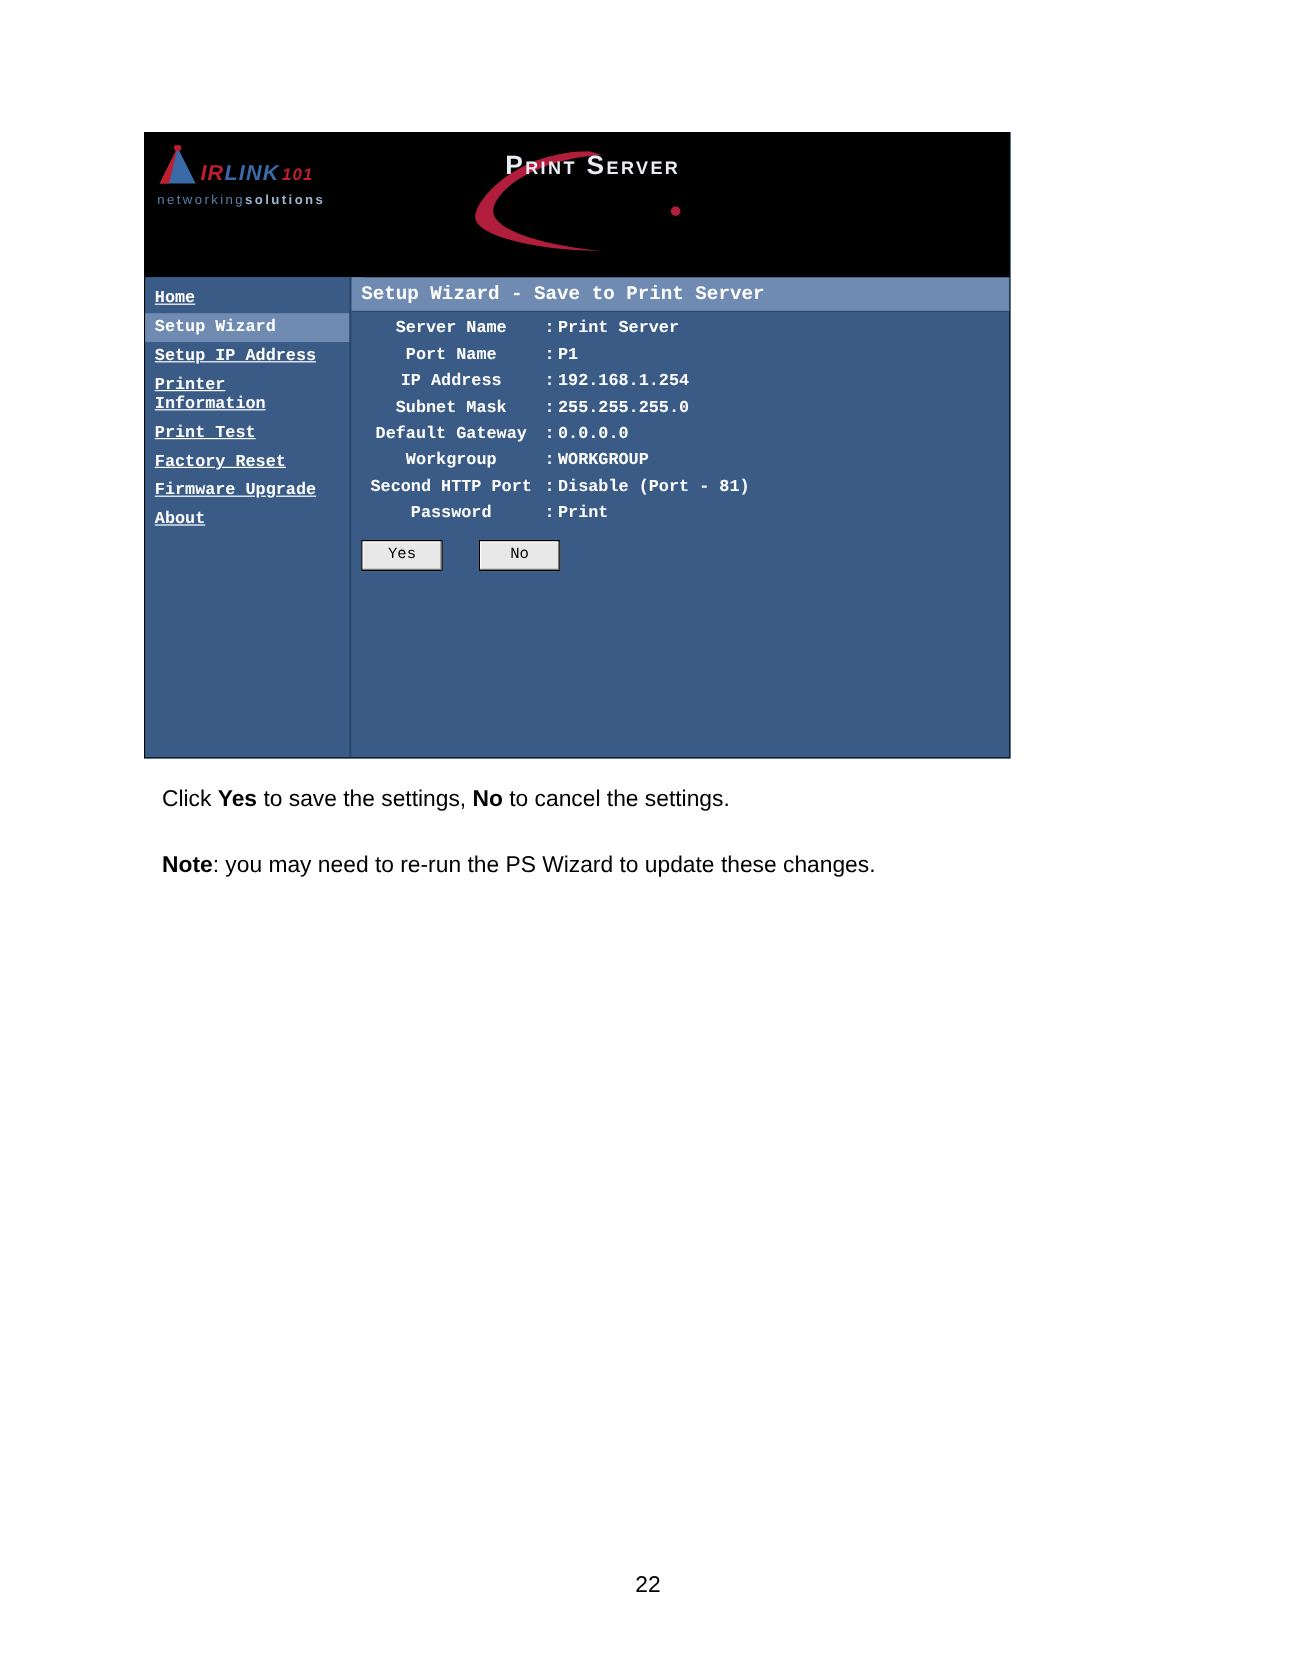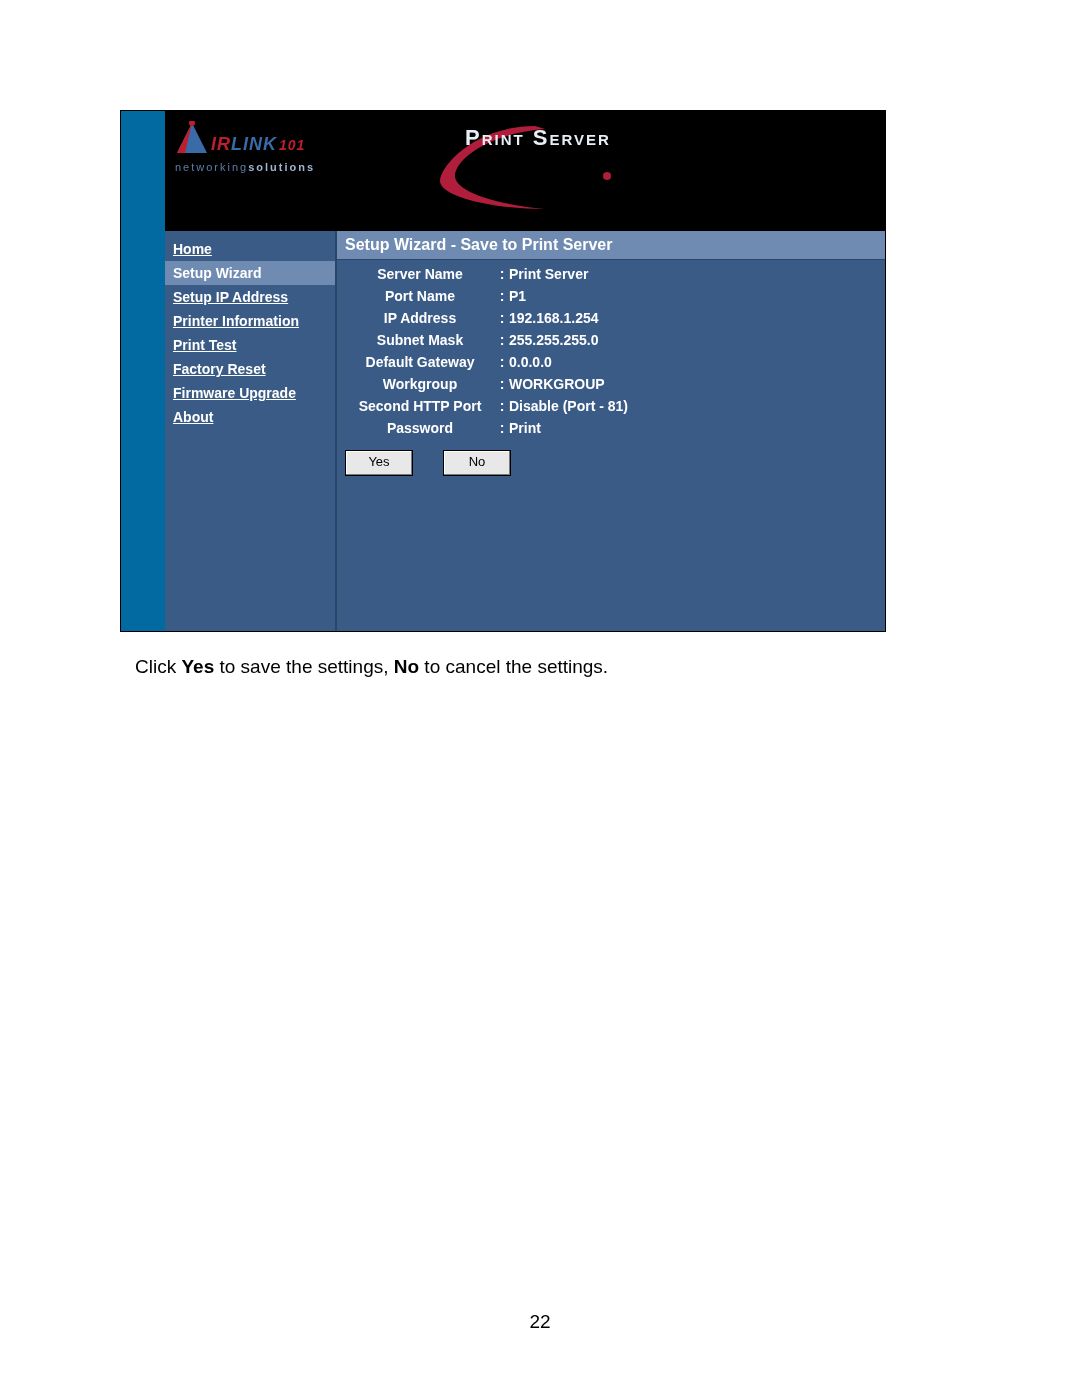--- a/index.html
+++ b/index.html
@@ -12,21 +12,20 @@
     position: relative;
   }
   .page-wrap {
     padding: 110px 120px 0 120px;
   }
   .screenshot {
     width: 720px;
     background: #0369a1;
     border: 1px solid #000;
     position: relative;
-    padding-left: 44px;
   }
   .hdr {
     display: flex;
     height: 120px;
     background: #000;
   }
   .logo-box {
     width: 170px;
     background: #000;
     color: #fff;
@@ -74,20 +73,21 @@
     left: 120px; top: 14px;
     color: #e9eef5;
     font-variant: small-caps;
     letter-spacing: 2px;
     font-size: 22px;
     font-weight: 600;
   }
   .body-area {
     display: flex;
     min-height: 400px;
+    font-family: Liberation Mono, monospace;
   }
   .sidebar {
     width: 170px;
     background: #3b5b87;
     border-right: 2px solid #2c4669;
     padding: 6px 0 0 0;
   }
   .side-item {
     display: block;
     color: #fff;
@@ -257,17 +257,20 @@
           <div class="win-btn">No</div>
         </div>
       </div>
     </div>
   </div>
 
   <div class="instr">
     <p>
       <span>Click </span><b>Yes</b><span> to save the settings, </span><b>No</b><span> to cancel the settings.</span>
     </p>
+    <p>
+      <b>Note</b><span>: you may need to re-run the PS Wizard to update these changes.</span>
+    </p>
   </div>
 
 </div>
 
 <div class="page-num">22</div>
 
 </body></html>

